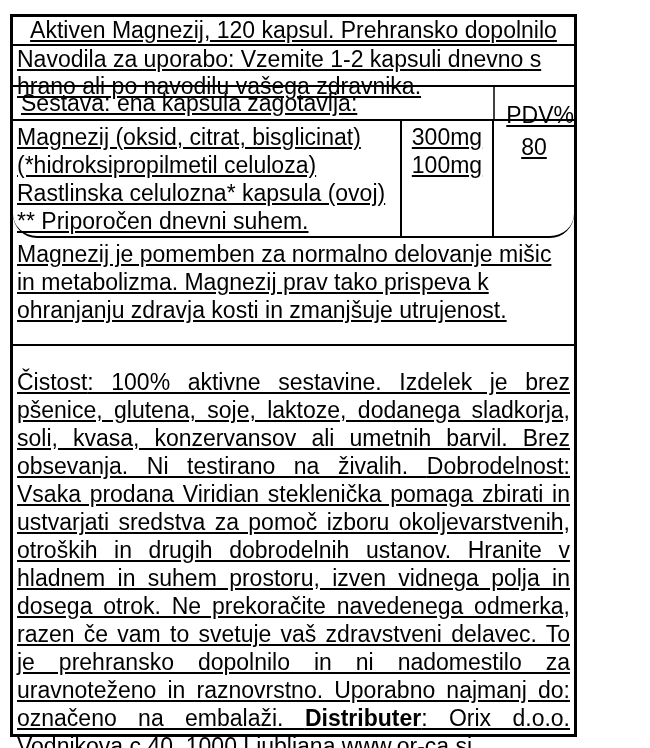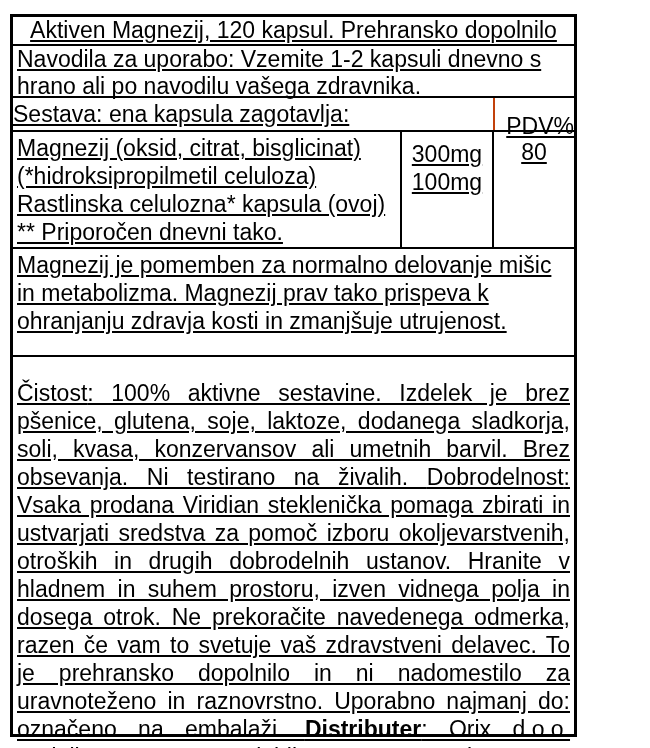--- a/index.html
+++ b/index.html
@@ -36,65 +36,66 @@
     flex: 0 0 auto;
   }
   .row-title {
     height: 29px;
     line-height: 26px;
     text-align: center;
     white-space: nowrap;
     overflow: hidden;
   }
   .row-directions {
-    height: 52px;
+    height: 41px;
     padding: 0 4px;
     line-height: 27px;
   }
   .row-composition {
     height: 34px;
     display: flex;
   }
   .comp-main {
     flex: 1 1 auto;
     box-sizing: border-box;
-    border-right: 2px solid #c2410c;
-    padding: 2px 4px 0 0;
+    border-right: 2px solid #404040;
+    padding: 2px 4px 0 8px;
   }
   .comp-pdv {
     width: 79px;
     flex: 0 0 auto;
     text-align: right;
     padding-top: 14px;
   }
   .row-ingredients {
     height: 117px;
     display: flex;
+    border-radius: 24px;
   }
   .ing-names {
     width: 389px;
     flex: 0 0 auto;
     box-sizing: border-box;
     border-right: 2px solid #000000;
     padding: 2px 4px 0 4px;
     line-height: 28px;
   }
   .ing-amounts {
     width: 92px;
     flex: 0 0 auto;
     box-sizing: border-box;
     border-right: 2px solid #000000;
     text-align: center;
-    padding-top: 8px;
+    padding-top: 2px;
     line-height: 28px;
   }
   .ing-rda {
     flex: 1 1 auto;
     text-align: center;
-    padding-top: 6px;
+    padding-top: 12px;
     line-height: 28px;
   }
   .row-claims {
     height: 108px;
     padding: 2px 4px 0 4px;
     line-height: 28px;
   }
   .row-info {
     flex: 1 1 auto;
     border-bottom: none;
@@ -119,21 +120,21 @@
     <div class="row row-composition">
       <div class="comp-main">Sestava: ena kapsula zagotavlja:</div>
       <div class="comp-pdv">PDV%</div>
     </div>
 
     <div class="row row-ingredients">
       <div class="ing-names">
         <div>Magnezij (oksid, citrat, bisglicinat)</div>
         <div>(*hidroksipropilmetil celuloza)</div>
         <div>Rastlinska celulozna* kapsula (ovoj)</div>
-        <div>** Priporočen dnevni tako.</div>
+        <div>** Priporočen dnevni suhem.</div>
       </div>
       <div class="ing-amounts">
         <div>300mg</div>
         <div>100mg</div>
       </div>
       <div class="ing-rda">
         <div>80</div>
       </div>
     </div>
 

